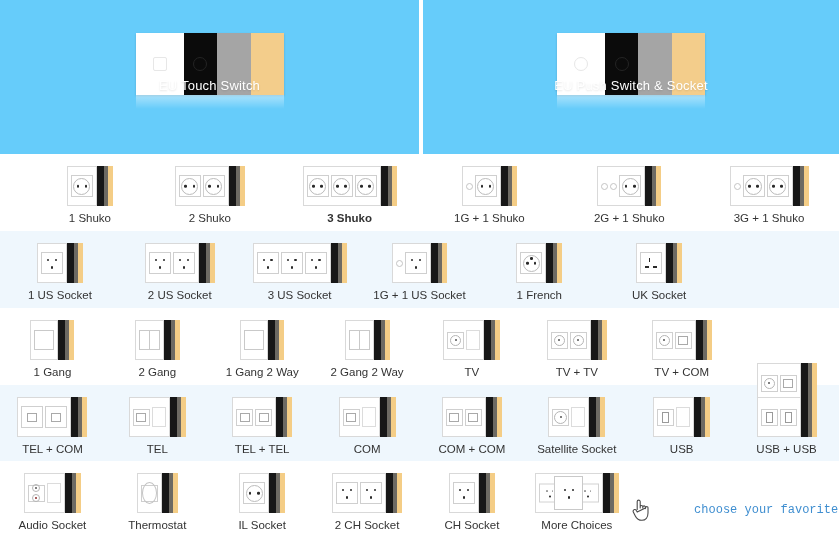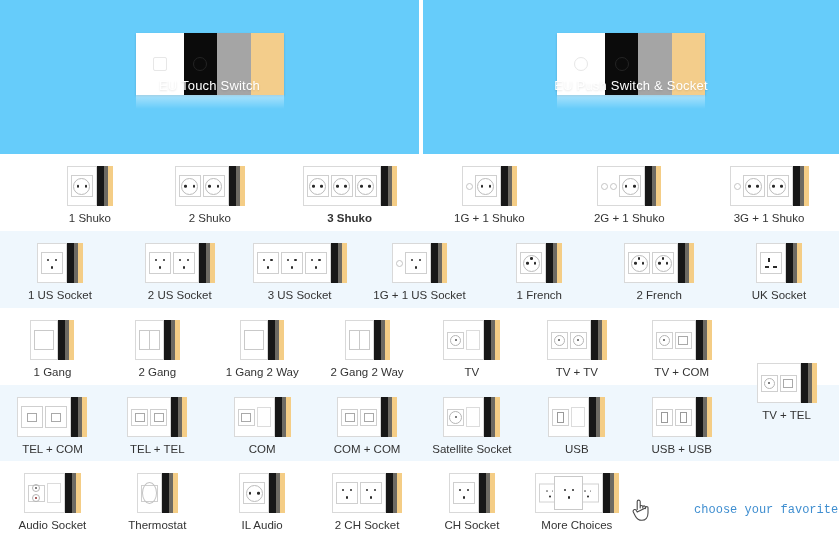--- a/index.html
+++ b/index.html
@@ -428,46 +428,20 @@
               <div class="stan"></div>
             </div>
           </div>
           <div class="plabel">1 French</div>
         </div>
         <div class="cell" style="width: 119.857px;">
           <div class="thumbwrap">
             <div class="dev">
               <div class="face">
                 <span class="mod">
-                  <span class="fr">
-                    <i></i>
-                    <i></i>
-                    <i></i>
-                  </span>
-                </span>
-                <span class="mod">
-                  <span class="fr">
-                    <i></i>
-                    <i></i>
-                    <i></i>
-                  </span>
-                </span>
-              </div>
-              <div class="sblack"></div>
-              <div class="sgray"></div>
-              <div class="stan"></div>
-            </div>
-          </div>
-          <div class="plabel">2 French</div>
-        </div>
-        <div class="cell" style="width: 119.857px;">
-          <div class="thumbwrap">
-            <div class="dev">
-              <div class="face">
-                <span class="mod">
                   <span class="uk">
                     <i></i>
                     <i></i>
                     <i></i>
                   </span>
                 </span>
               </div>
               <div class="sblack"></div>
               <div class="sgray"></div>
               <div class="stan"></div>
@@ -629,20 +603,36 @@
           </div>
           <div class="plabel">TEL + COM</div>
         </div>
         <div class="cell" style="width: 104.875px;">
           <div class="thumbwrap">
             <div class="dev">
               <div class="face">
                 <span class="mod small">
                   <span class="rj"></span>
                 </span>
+                <span class="rock" style="width:12px;height:18px;border-color:#dcdcdc"></span>
+              </div>
+              <div class="sblack"></div>
+              <div class="sgray"></div>
+              <div class="stan"></div>
+            </div>
+          </div>
+          <div class="plabel">TEL</div>
+        </div>
+        <div class="cell" style="width: 104.875px;">
+          <div class="thumbwrap">
+            <div class="dev">
+              <div class="face">
+                <span class="mod small">
+                  <span class="rj"></span>
+                </span>
                 <span class="mod small">
                   <span class="rj"></span>
                 </span>
               </div>
               <div class="sblack"></div>
               <div class="sgray"></div>
               <div class="stan"></div>
             </div>
           </div>
           <div class="plabel">TEL + TEL</div>
@@ -773,21 +763,21 @@
               <div class="face">
                 <span class="mod">
                   <span class="schuko"></span>
                 </span>
               </div>
               <div class="sblack"></div>
               <div class="sgray"></div>
               <div class="stan"></div>
             </div>
           </div>
-          <div class="plabel">IL Audio</div>
+          <div class="plabel">IL Socket</div>
         </div>
         <div class="cell" style="width: 139.833px;">
           <div class="thumbwrap">
             <div class="dev">
               <div class="face">
                 <span class="mod">
                   <span class="us3">
                     <i></i>
                     <i></i>
                     <i></i>

